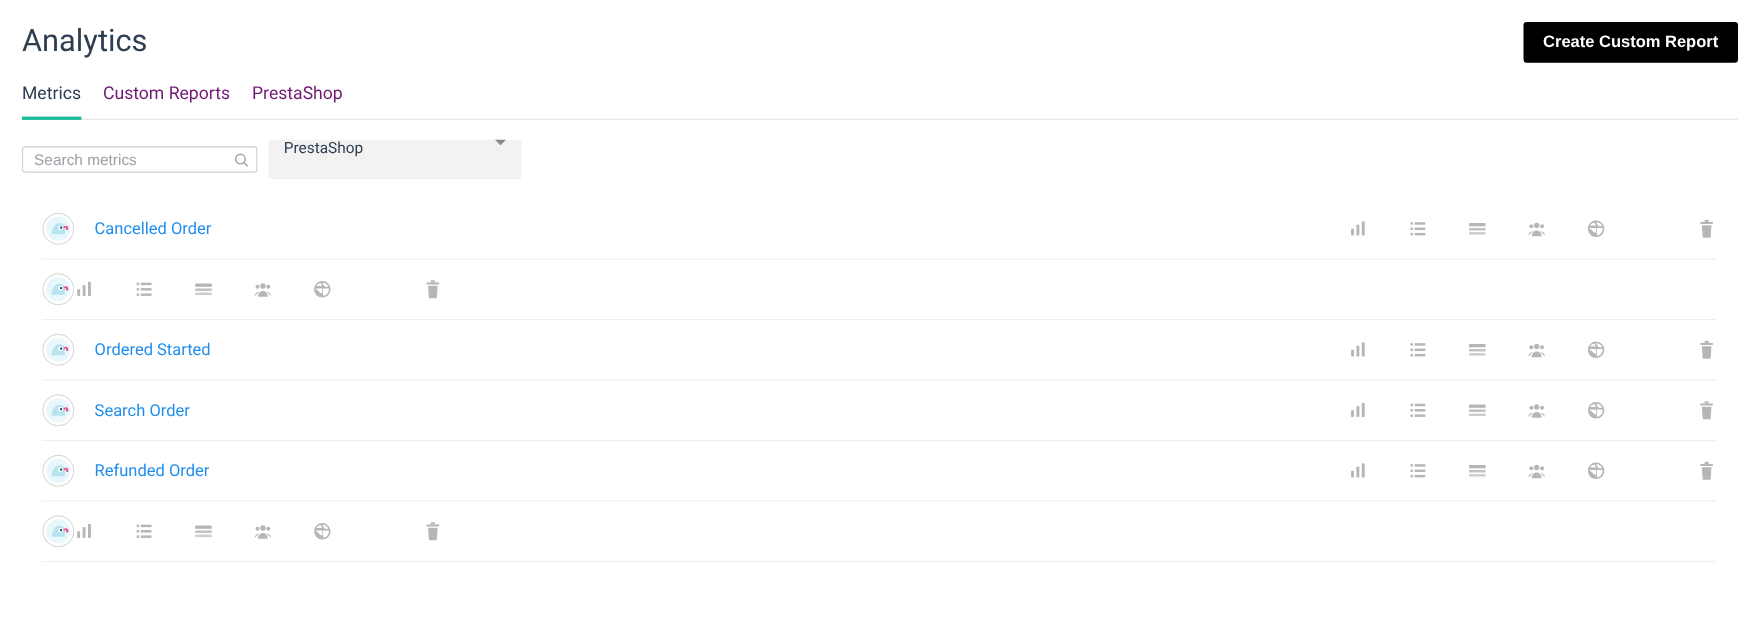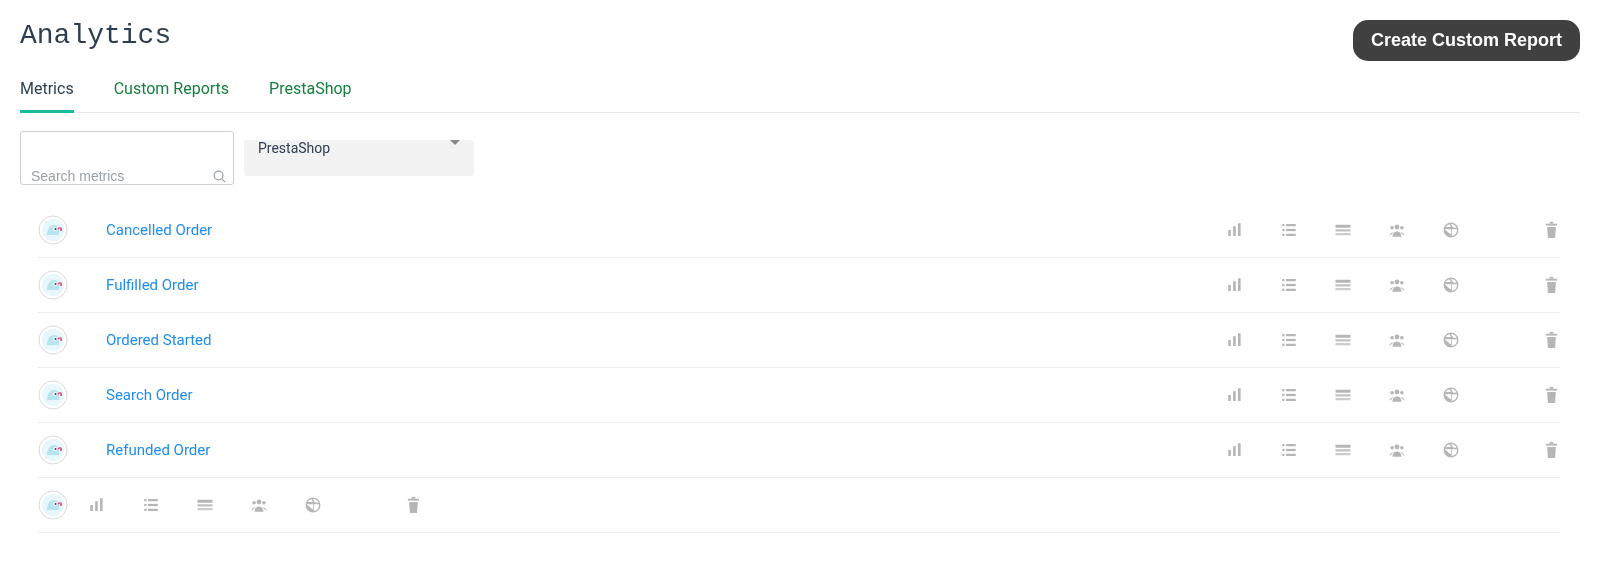--- a/index.html
+++ b/index.html
@@ -1,33 +1,33 @@
 <!DOCTYPE html>
 <html><head>
 <meta charset="utf-8">
 <style>
 * { margin: 0; padding: 0; box-sizing: border-box; }
 body { font-family: -apple-system, BlinkMacSystemFont, "Segoe UI", Roboto, Helvetica, Arial, sans-serif; background: #fff; color: #2d3e50; width: 1600px; }
 .page { padding: 20px 20px 0 20px; }
 .header-row { display: flex; justify-content: space-between; align-items: flex-start; }
-.page-title { font-size: 28px; font-weight: 400; color: #2d3e50; font-family: Liberation Mono, monospace; }
-.primary-btn { background: #404040; color: #fff; border: none; padding: 10px 18px; font-size: 18px; font-weight: 600; border-radius: 15px; cursor: pointer; }
-.tabs { display: flex; gap: 40px; margin-top: 18px; border-bottom: 1px solid #e6e6e6; align-items: flex-end; }
-.tab { padding: 0 0 12px 0; font-size: 16px; color: #15803d; cursor: pointer; border-bottom: 3px solid transparent; margin-bottom: -1px; }
+.page-title { font-size: 28px; font-weight: 400; color: #2d3e50; }
+.primary-btn { background: #000000; color: #fff; border: none; padding: 10px 18px; font-size: 15px; font-weight: 600; border-radius: 3px; cursor: pointer; }
+.tabs { display: flex; gap: 20px; margin-top: 18px; border-bottom: 1px solid #e6e6e6; align-items: flex-end; }
+.tab { padding: 0 0 12px 0; font-size: 16px; color: #701a75; cursor: pointer; border-bottom: 3px solid transparent; margin-bottom: -1px; }
 .tab.active { color: #2d3e50; border-bottom-color: #1abc9c; }
 .controls-row { display: flex; gap: 10px; margin-top: 18px; align-items: center; }
-.search-wrap { display: flex; align-items: flex-end; border: 1px solid #d0d0d0; border-radius: 3px; width: 214px; height: 54px; padding: 0 10px; }
+.search-wrap { display: flex; align-items: center; border: 1px solid #d0d0d0; border-radius: 3px; width: 214px; height: 24px; padding: 0 10px; }
 .search-input { flex: 1; border: none; outline: none; font-size: 14px; color: #2d3e50; }
 .search-input::placeholder { color: #9aa0a6; }
 .search-icon { color: #9aa0a6; display: flex; }
 .select-wrap { display: flex; align-items: flex-start; justify-content: space-between; background: #f2f2f2; border-radius: 3px; width: 230px; height: 36px; padding: 0 14px; cursor: pointer; }
 .select-label { font-size: 14px; color: #2d3e50; }
 .caret-down { width: 0; height: 0; border-left: 5px solid transparent; border-right: 5px solid transparent; border-top: 5px solid #888; }
 .metrics-list { margin-top: 18px; padding-left: 18px; padding-right: 20px; }
-.metric-row { display: flex; align-items: center; height: 55px; border-bottom: 1px solid #eee; gap: 20px; }
+.metric-row { display: flex; align-items: center; height: 55px; border-bottom: 1px solid #eee; }
 .metric-icon { width: 30px; height: 30px; border-radius: 50%; display: flex; align-items: center; justify-content: center; overflow: hidden; }
 .metric-name { margin-left: 18px; color: #1f8ded; font-size: 15px; cursor: pointer; flex: 1; }
 .row-actions { display: flex; gap: 36px; align-items: center; color: #b6b6b6; }
 .action-icon { width: 18px; height: 18px; display: flex; align-items: center; justify-content: center; cursor: pointer; }
 .trash-col { margin-left: 46px; }
 svg { display: block; }
 </style>
 </head>
 <body>
 
@@ -125,21 +125,20 @@
   <svg width="30" height="30" viewBox="0 0 30 30">
     <circle cx="15" cy="15" r="14" fill="#ffffff" stroke="#d9d9d9"></circle>
     <circle cx="15" cy="15" r="11" fill="#e8f7fb"></circle>
     <path d="M9 20 C9 14 12 10 16 10 C20 10 21 13 21 15 L21 20 Z" fill="#b7e4ef"></path>
     <circle cx="17" cy="14" r="2" fill="#fff"></circle>
     <circle cx="17.5" cy="14" r="1" fill="#2d3e50"></circle>
     <path d="M20 14 C22 12 24 13 23 15" stroke="#e94b7b" stroke-width="1.4" fill="none"></path>
     <circle cx="23" cy="15" r="1.1" fill="#e94b7b"></circle>
   </svg>
 </div>
-        <a class="metric-name">Fulfilled Order</a>
         <div class="row-actions">
   <span class="action-icon">
     <svg width="18" height="18" viewBox="0 0 24 24" fill="currentColor">
               <rect x="3" y="12" width="3.5" height="8"></rect>
               <rect x="9.5" y="7" width="3.5" height="13"></rect>
               <rect x="16" y="3" width="3.5" height="17"></rect>
             </svg>
   </span>
   <span class="action-icon">
     <svg width="18" height="18" viewBox="0 0 24 24" fill="currentColor">

